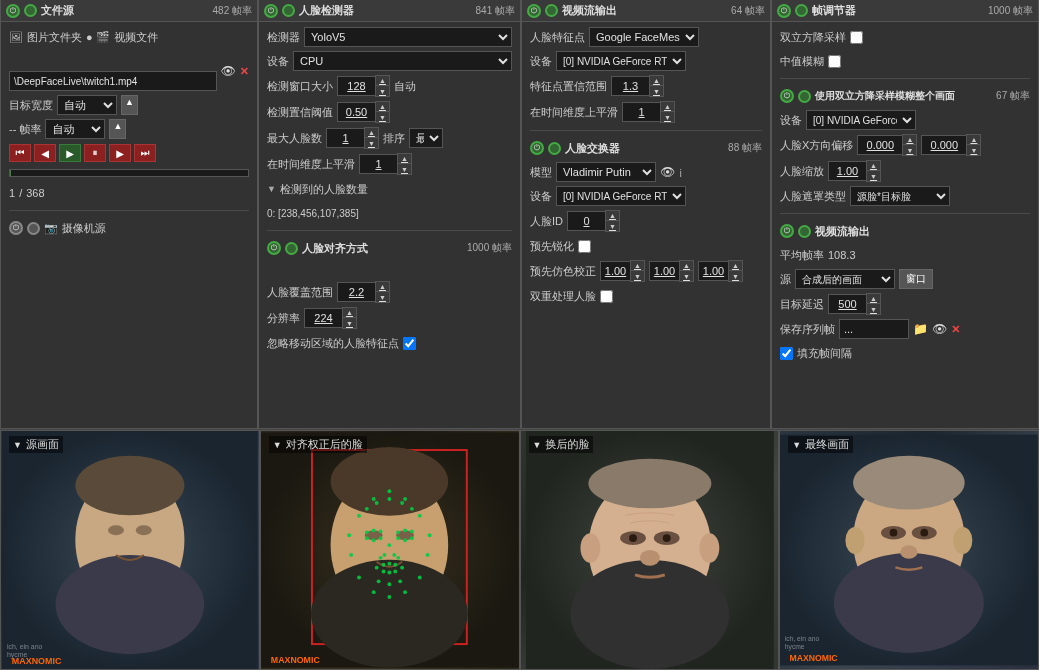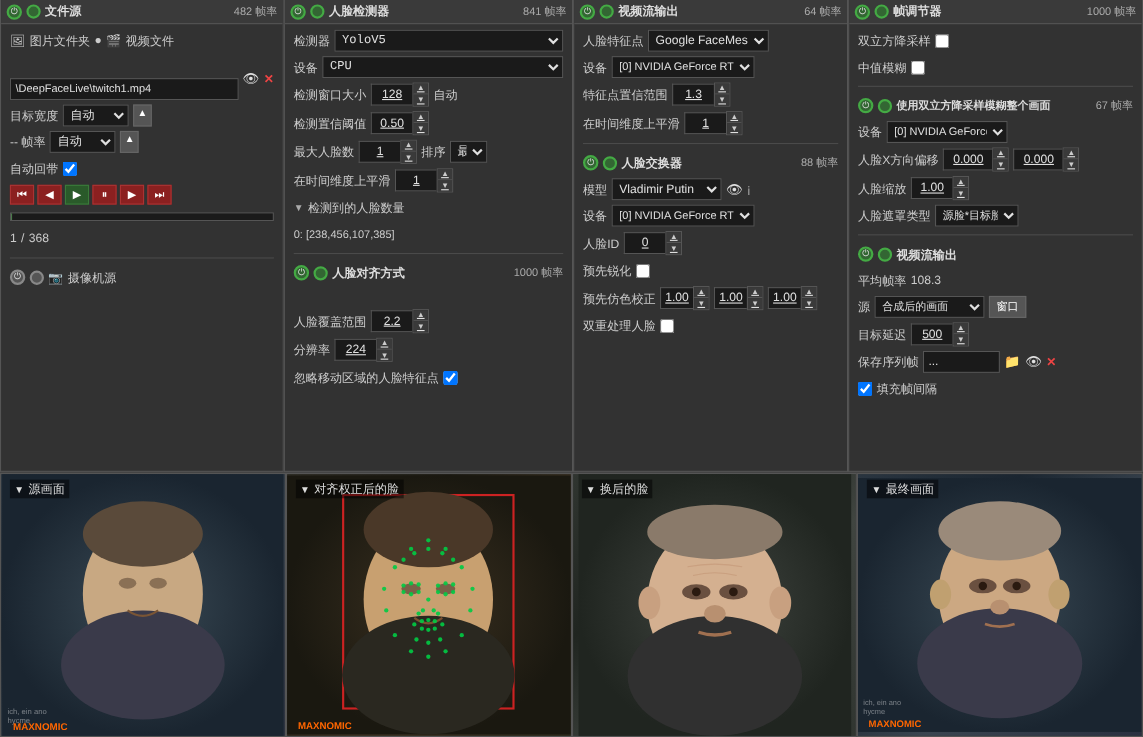--- a/index.html
+++ b/index.html
@@ -257,21 +257,21 @@
       position: absolute;
       top: -2px;
       left: 60%;
       border: 1px solid #888;
     }
 
     .eye-icon { font-size: 12px; cursor: pointer; }
     .info-icon { font-size: 11px; cursor: pointer; color: #aaa; }
     .folder-icon { font-size: 12px; cursor: pointer; }
     .close-icon { color: #e44; cursor: pointer; font-weight: bold; }
-    .flex1 { flex: 1; font-family: Liberation Mono, monospace; }
+    .flex1 { flex: 1; }
 
     
     .panel-source { width: 258px; flex: 0 0 258px; }
     .panel-detector { width: 263px; flex: 0 0 263px; }
     .panel-marker { width: 250px; flex: 0 0 250px; }
     .panel-adjuster { width: 268px; flex: 0 0 268px; }
   </style>
 </head>
 <body>
 
@@ -306,24 +306,20 @@
           </select>
           <span class="btn-gray" style="font-size:9px;padding:1px 3px;">▲</span>
         </div>
         <div class="row">
           <span class="label">-- 帧率</span>
           <select class="select-field" style="width:60px;">
             <option>自动</option>
           </select>
           <span class="btn-gray" style="font-size:9px;padding:1px 3px;">▲</span>
         </div>
-        <div class="row">
-          <span class="label">自动回带</span>
-          <input type="checkbox" checked="" class="checkbox-native" style="">
-        </div>
         <div class="row control-btns">
           <button class="ctrl-btn">⏮</button>
           <button class="ctrl-btn">◀</button>
           <button class="ctrl-btn play">▶</button>
           <button class="ctrl-btn">⏸</button>
           <button class="ctrl-btn">▶</button>
           <button class="ctrl-btn">⏭</button>
         </div>
         <div class="progress-bar-container">
           <div class="progress-bar" style="width:0.3%;"></div>
@@ -610,21 +606,21 @@
           <div class="spin-box">
             <input type="text" value="1.00" style="">
             <div class="spin-arrows">
               <button class="spin-up">▲</button>
               <button class="spin-down">▼</button>
             </div>
           </div>
         </div>
         <div class="row">
           <span class="label">人脸遮罩类型</span>
-          <select class="select-field" style="width:76px;font-size:10px;">
+          <select class="select-field" style="width:100px;font-size:10px;">
             <option>源脸*目标脸</option>
           </select>
         </div>
         <hr class="divider">
 
         <div class="row">
           <span class="power-btn green">⏻</span>
           <span class="checkbox-round checked"></span>
           <span class="panel-title">视频流输出</span>
         </div>

